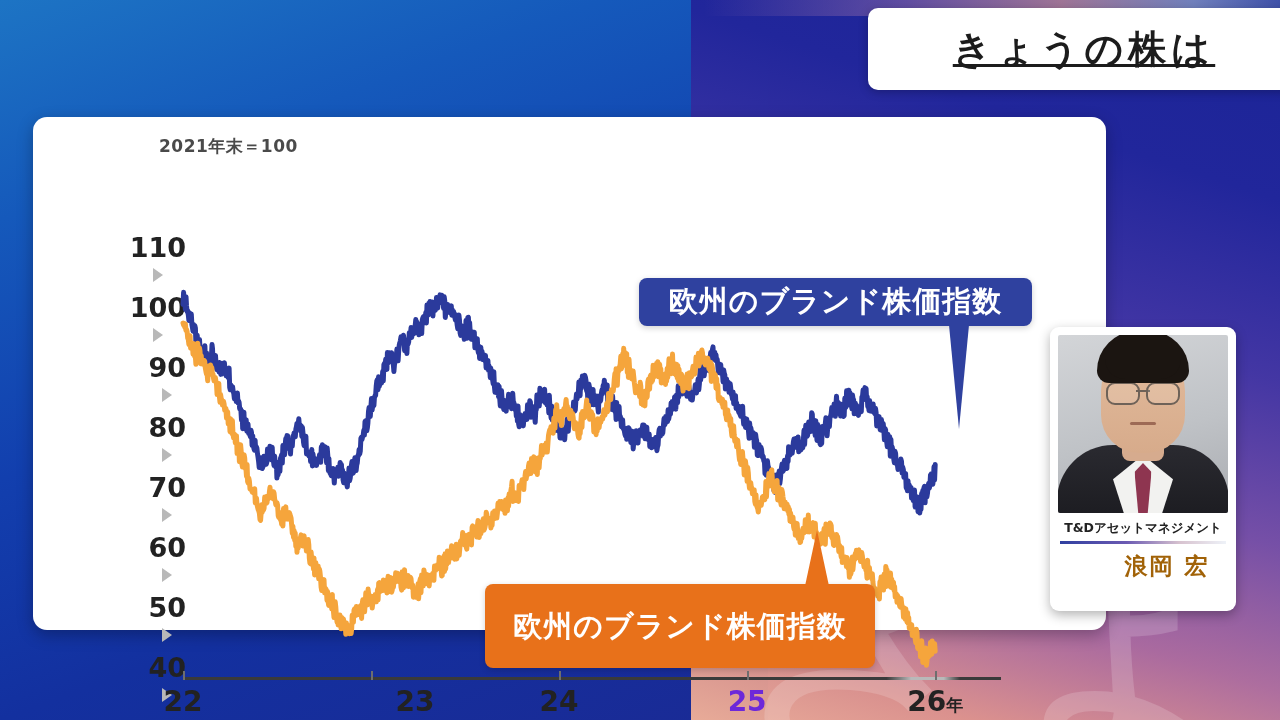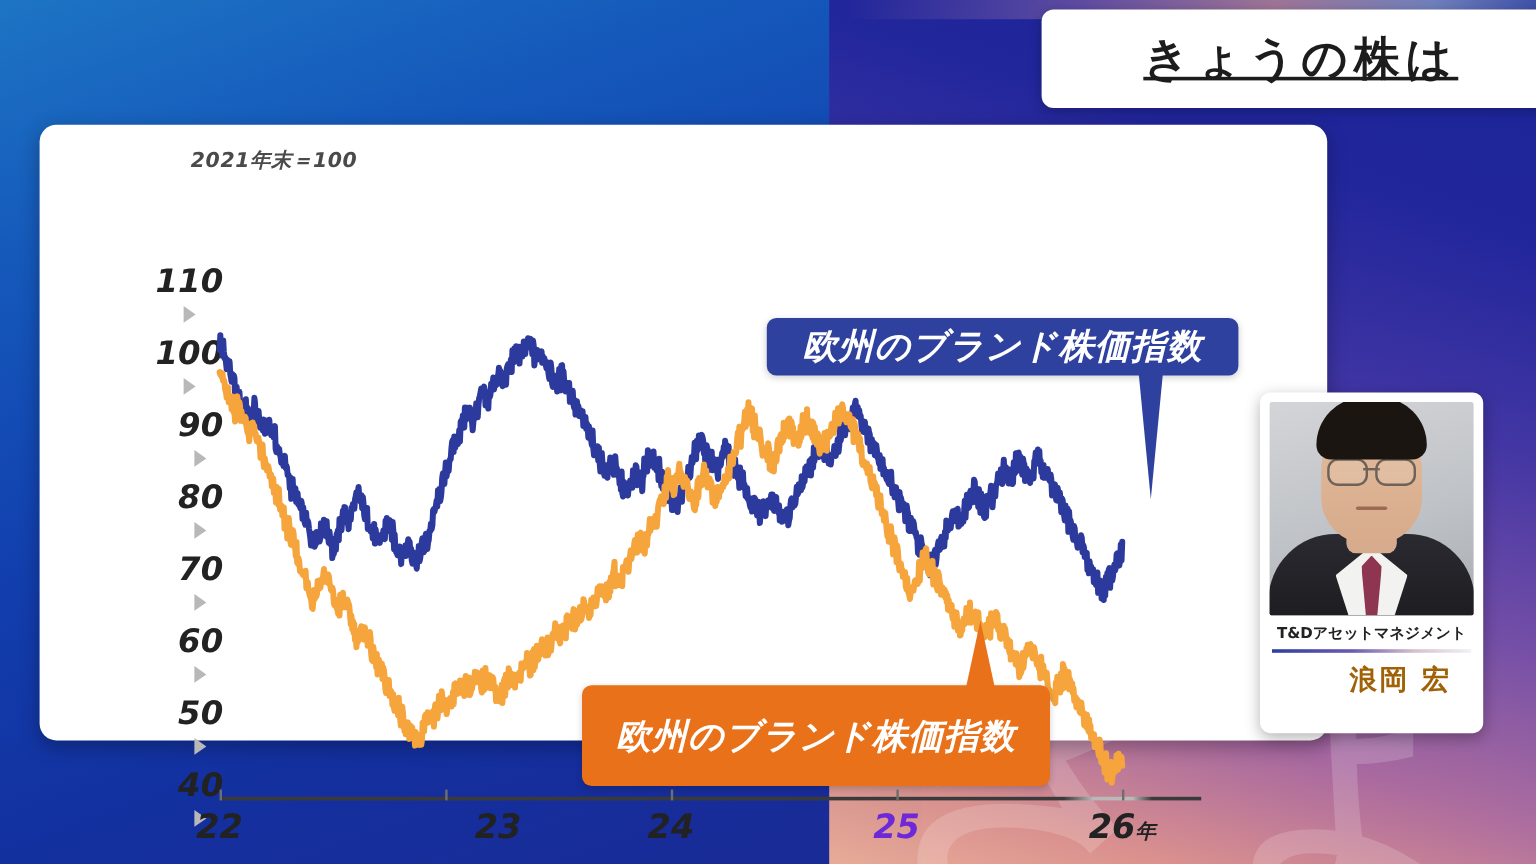--- a/index.html
+++ b/index.html
@@ -63,24 +63,23 @@
     display:flex;align-items:center;justify-content:center;
   }
   .title-box .title-text{
     font-size:38px;font-weight:700;color:#1c1c1c;letter-spacing:5px;
     font-family:"DejaVu Sans","Liberation Sans",sans-serif;
     text-decoration:underline;
   }
 
   
   .chart-card{
-    position:absolute;left:33px;top:104px;width:1073px;height:513px;
+    position:absolute;left:33px;top:117px;width:1073px;height:513px;
     background:#fff;border-radius:14px;
     box-shadow:0 5px 16px rgba(0,0,0,.28);
-    font-style:italic;
   }
   .axis-note{
     position:absolute;left:126px;top:18px;
     font-size:17px;font-weight:700;color:#4a4a4a;letter-spacing:.5px;
     font-family:"DejaVu Sans","Liberation Sans",sans-serif;
   }
 
   
   .ylab{
     position:absolute;right:0;transform:translateY(-50%);

